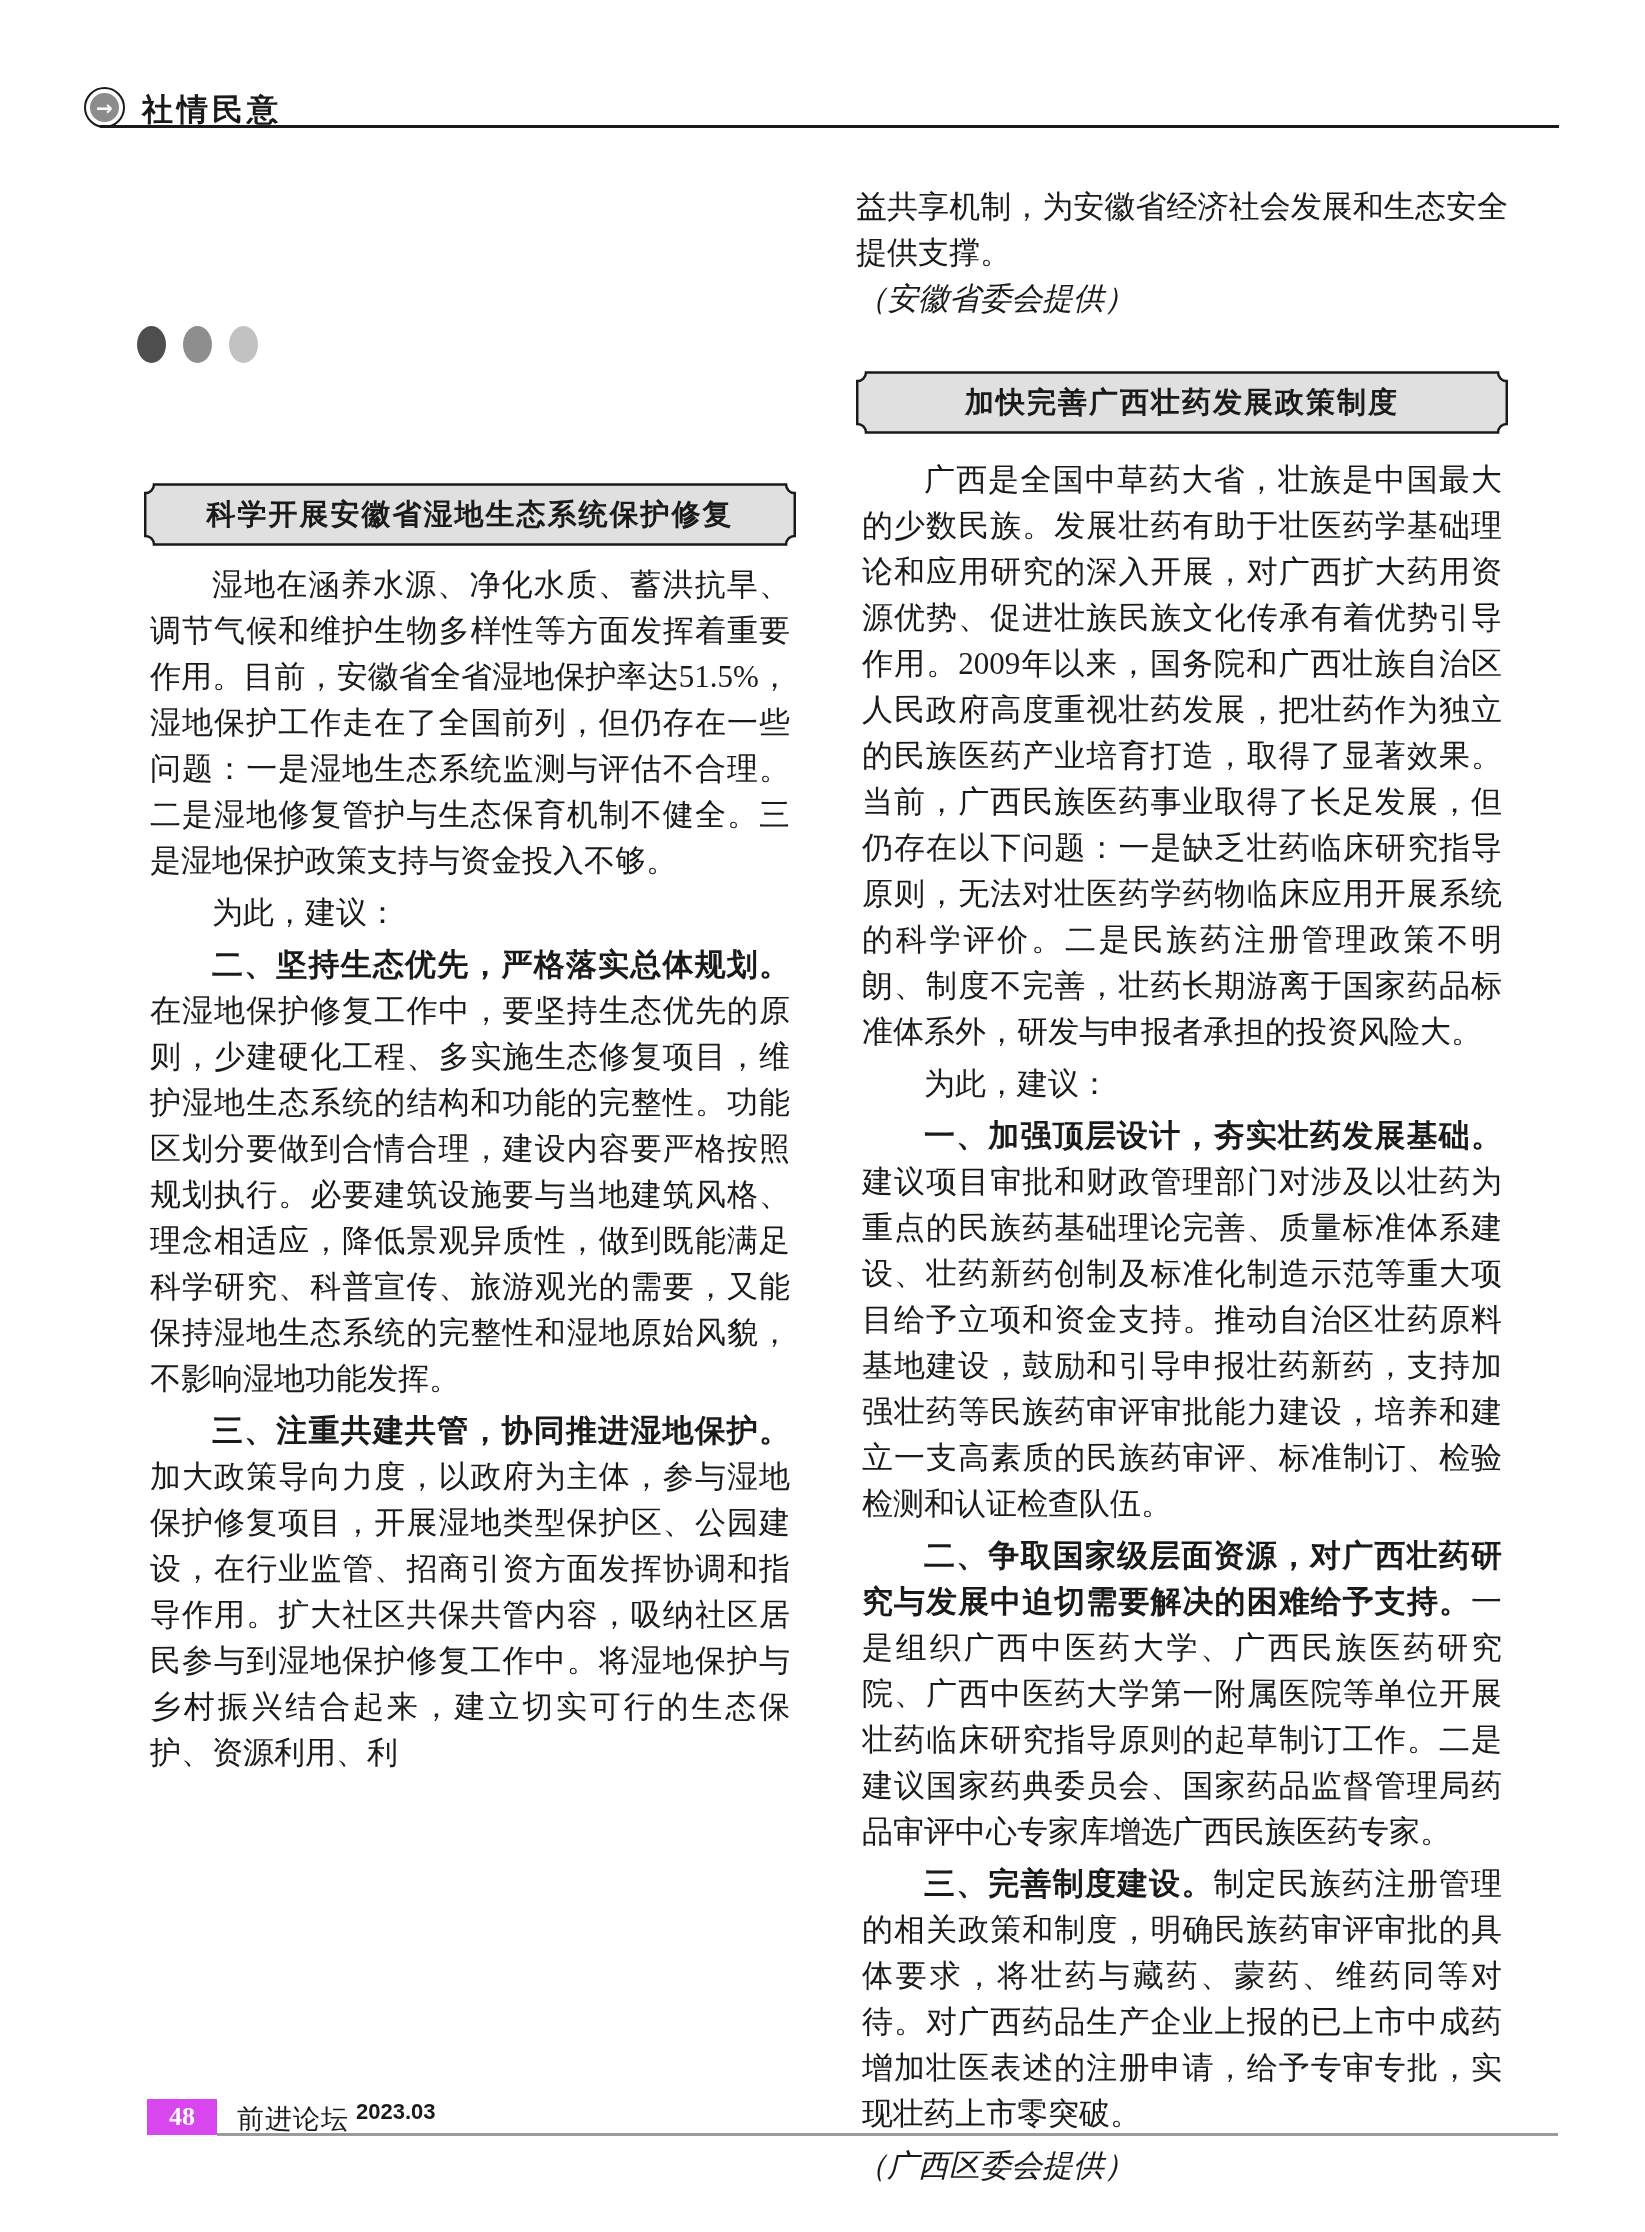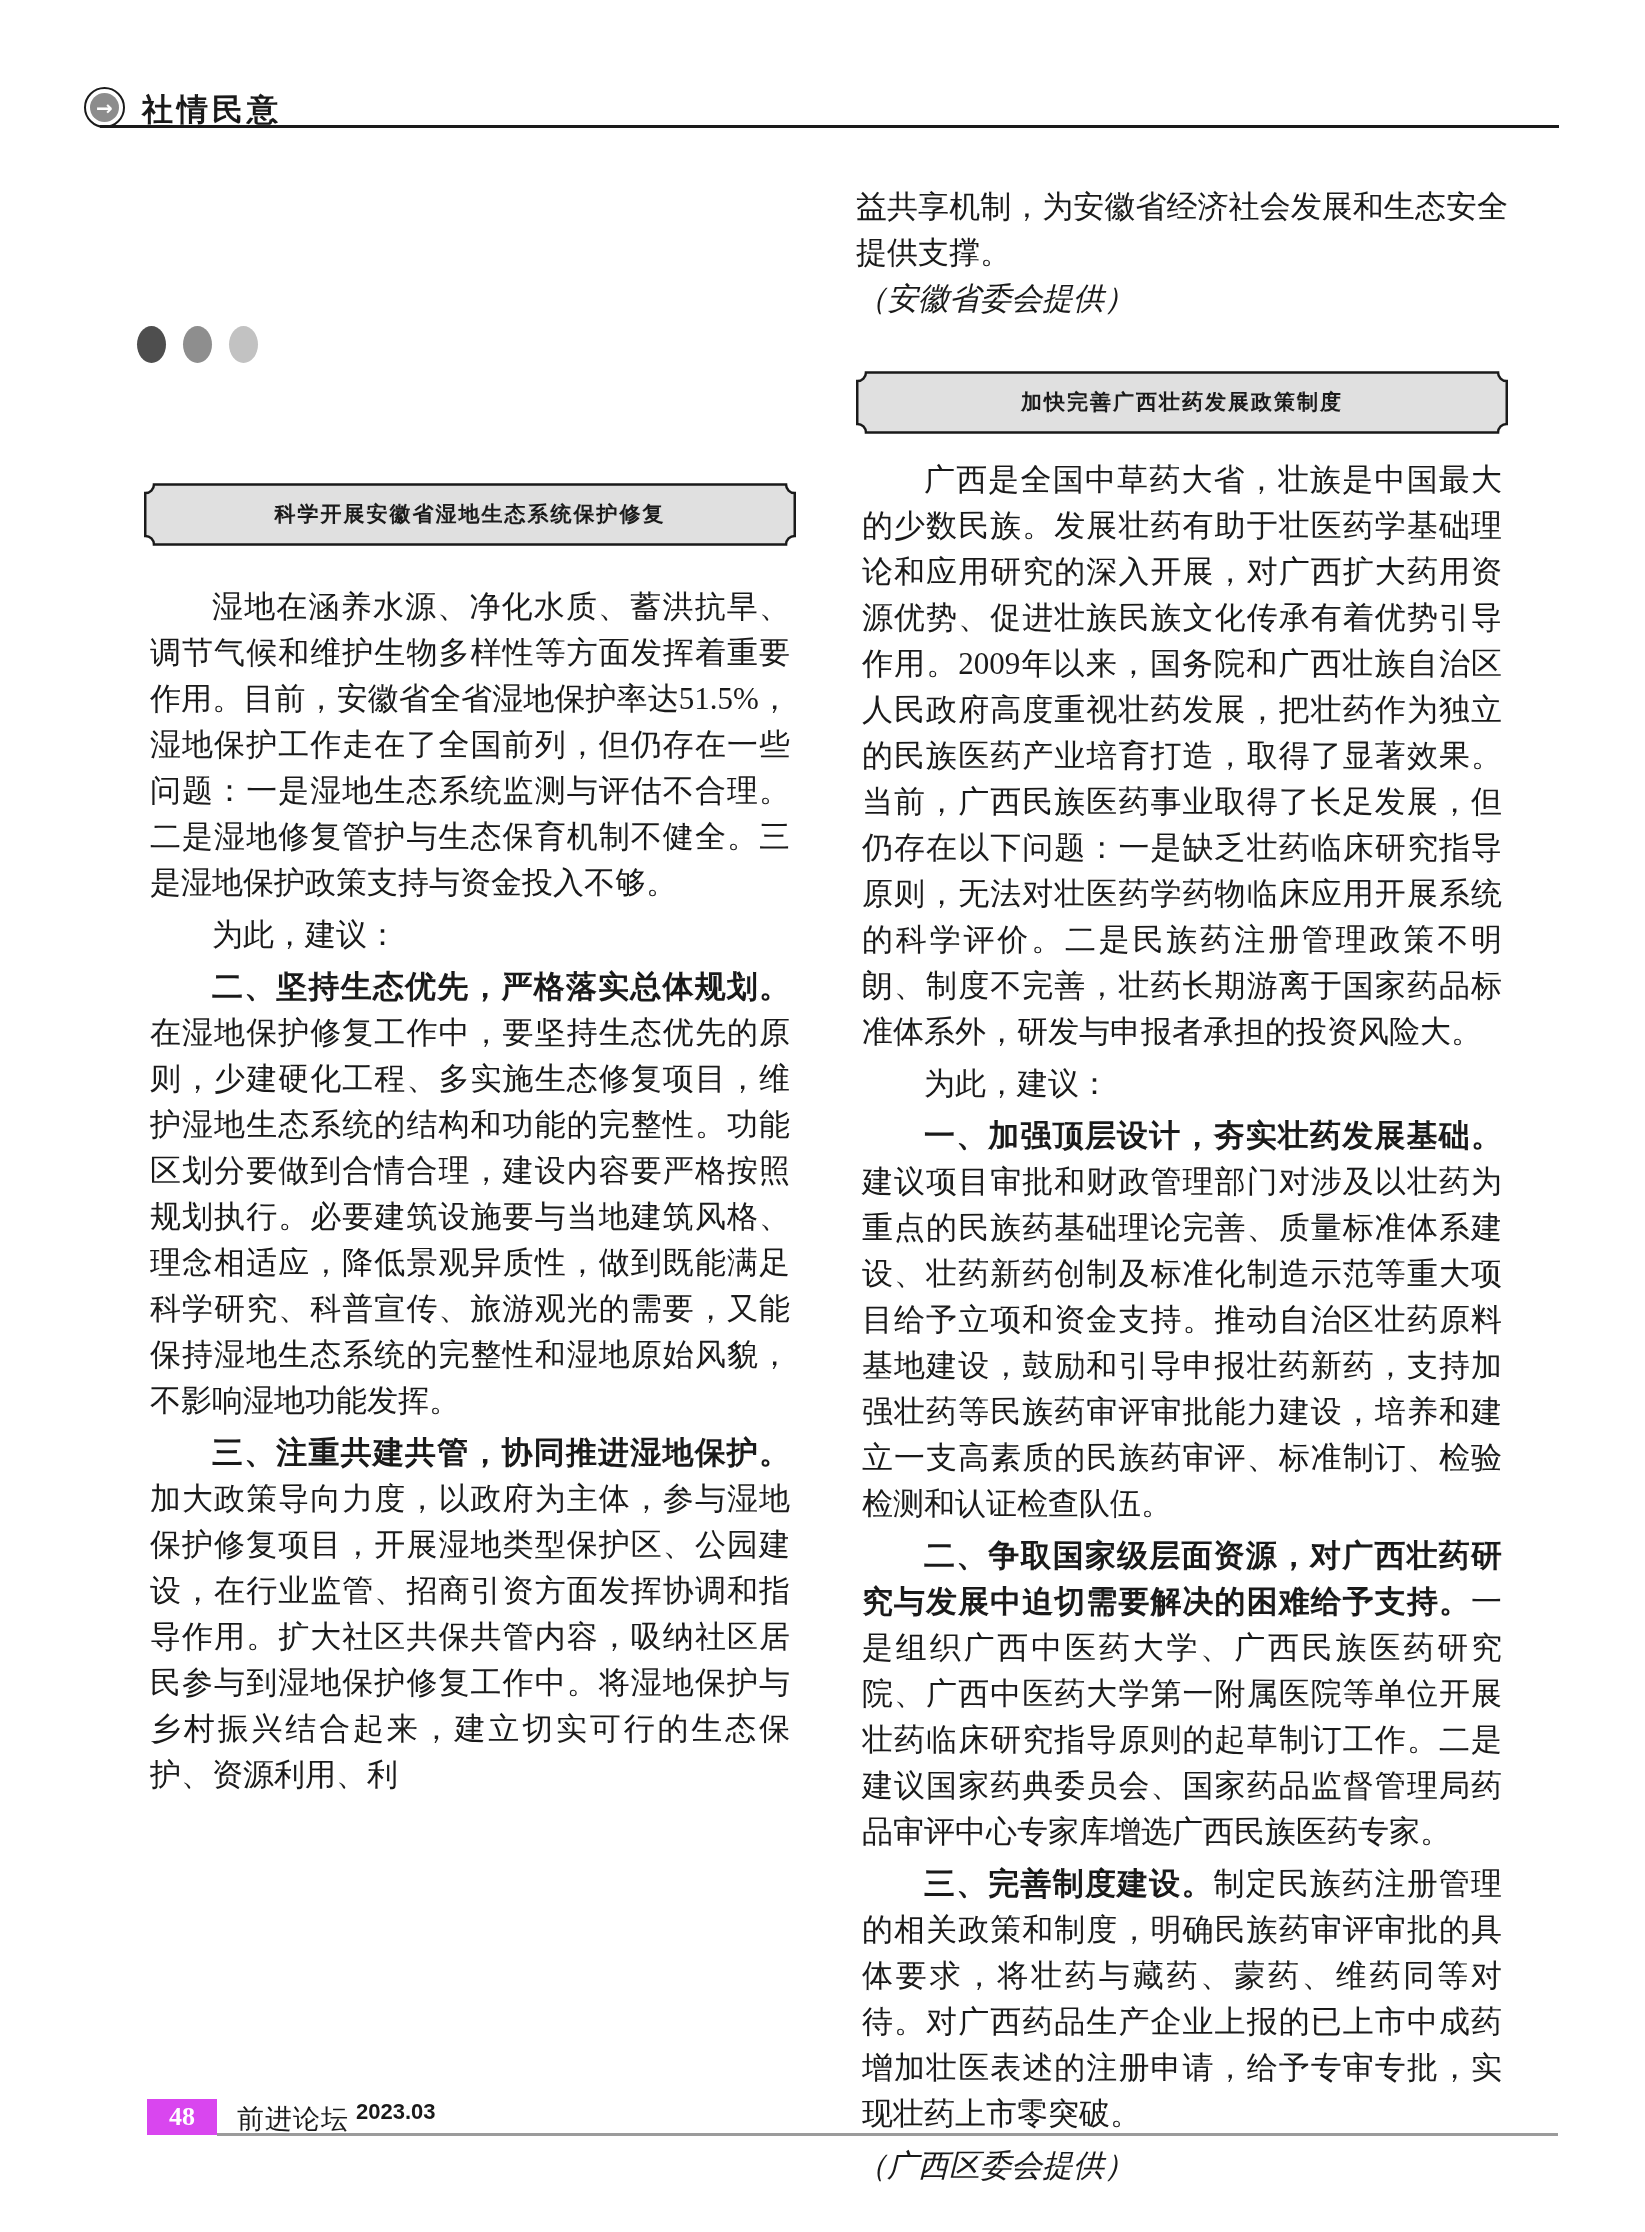--- a/index.html
+++ b/index.html
@@ -36,23 +36,23 @@
   
   .col{position:absolute;width:652px;font-size:31px;line-height:46px;text-align:justify;}
   .col-left{left:144px;top:483px;}
   .col-right{left:856px;top:184px;}
 
   
   .titlebox{position:relative;height:63px;}
   .titlebox svg{position:absolute;left:0;top:0;display:block;}
   .titlebox-text{
     position:relative;z-index:1;text-align:center;line-height:63px;
-    font-size:21px;font-weight:bold;letter-spacing:2px;text-indent:0;
+    font-size:29px;font-weight:bold;letter-spacing:2px;text-indent:0;
   }
-  .col-left  .titlebox{margin-bottom:38px;}
+  .col-left  .titlebox{margin-bottom:16px;}
   .col-right .titlebox{margin-top:49px;margin-bottom:23px;}
 
   
   p.para{margin:6px;text-indent:2em;}
   p.cont{margin:0;text-indent:0;}
   .lead{font-family:"Liberation Sans","DejaVu Sans",sans-serif;font-weight:700;}
   p.attr{margin:0;text-indent:0;text-align:left;font-style:italic;padding-right:10px;}
 
   
   .footer-pagebox{

